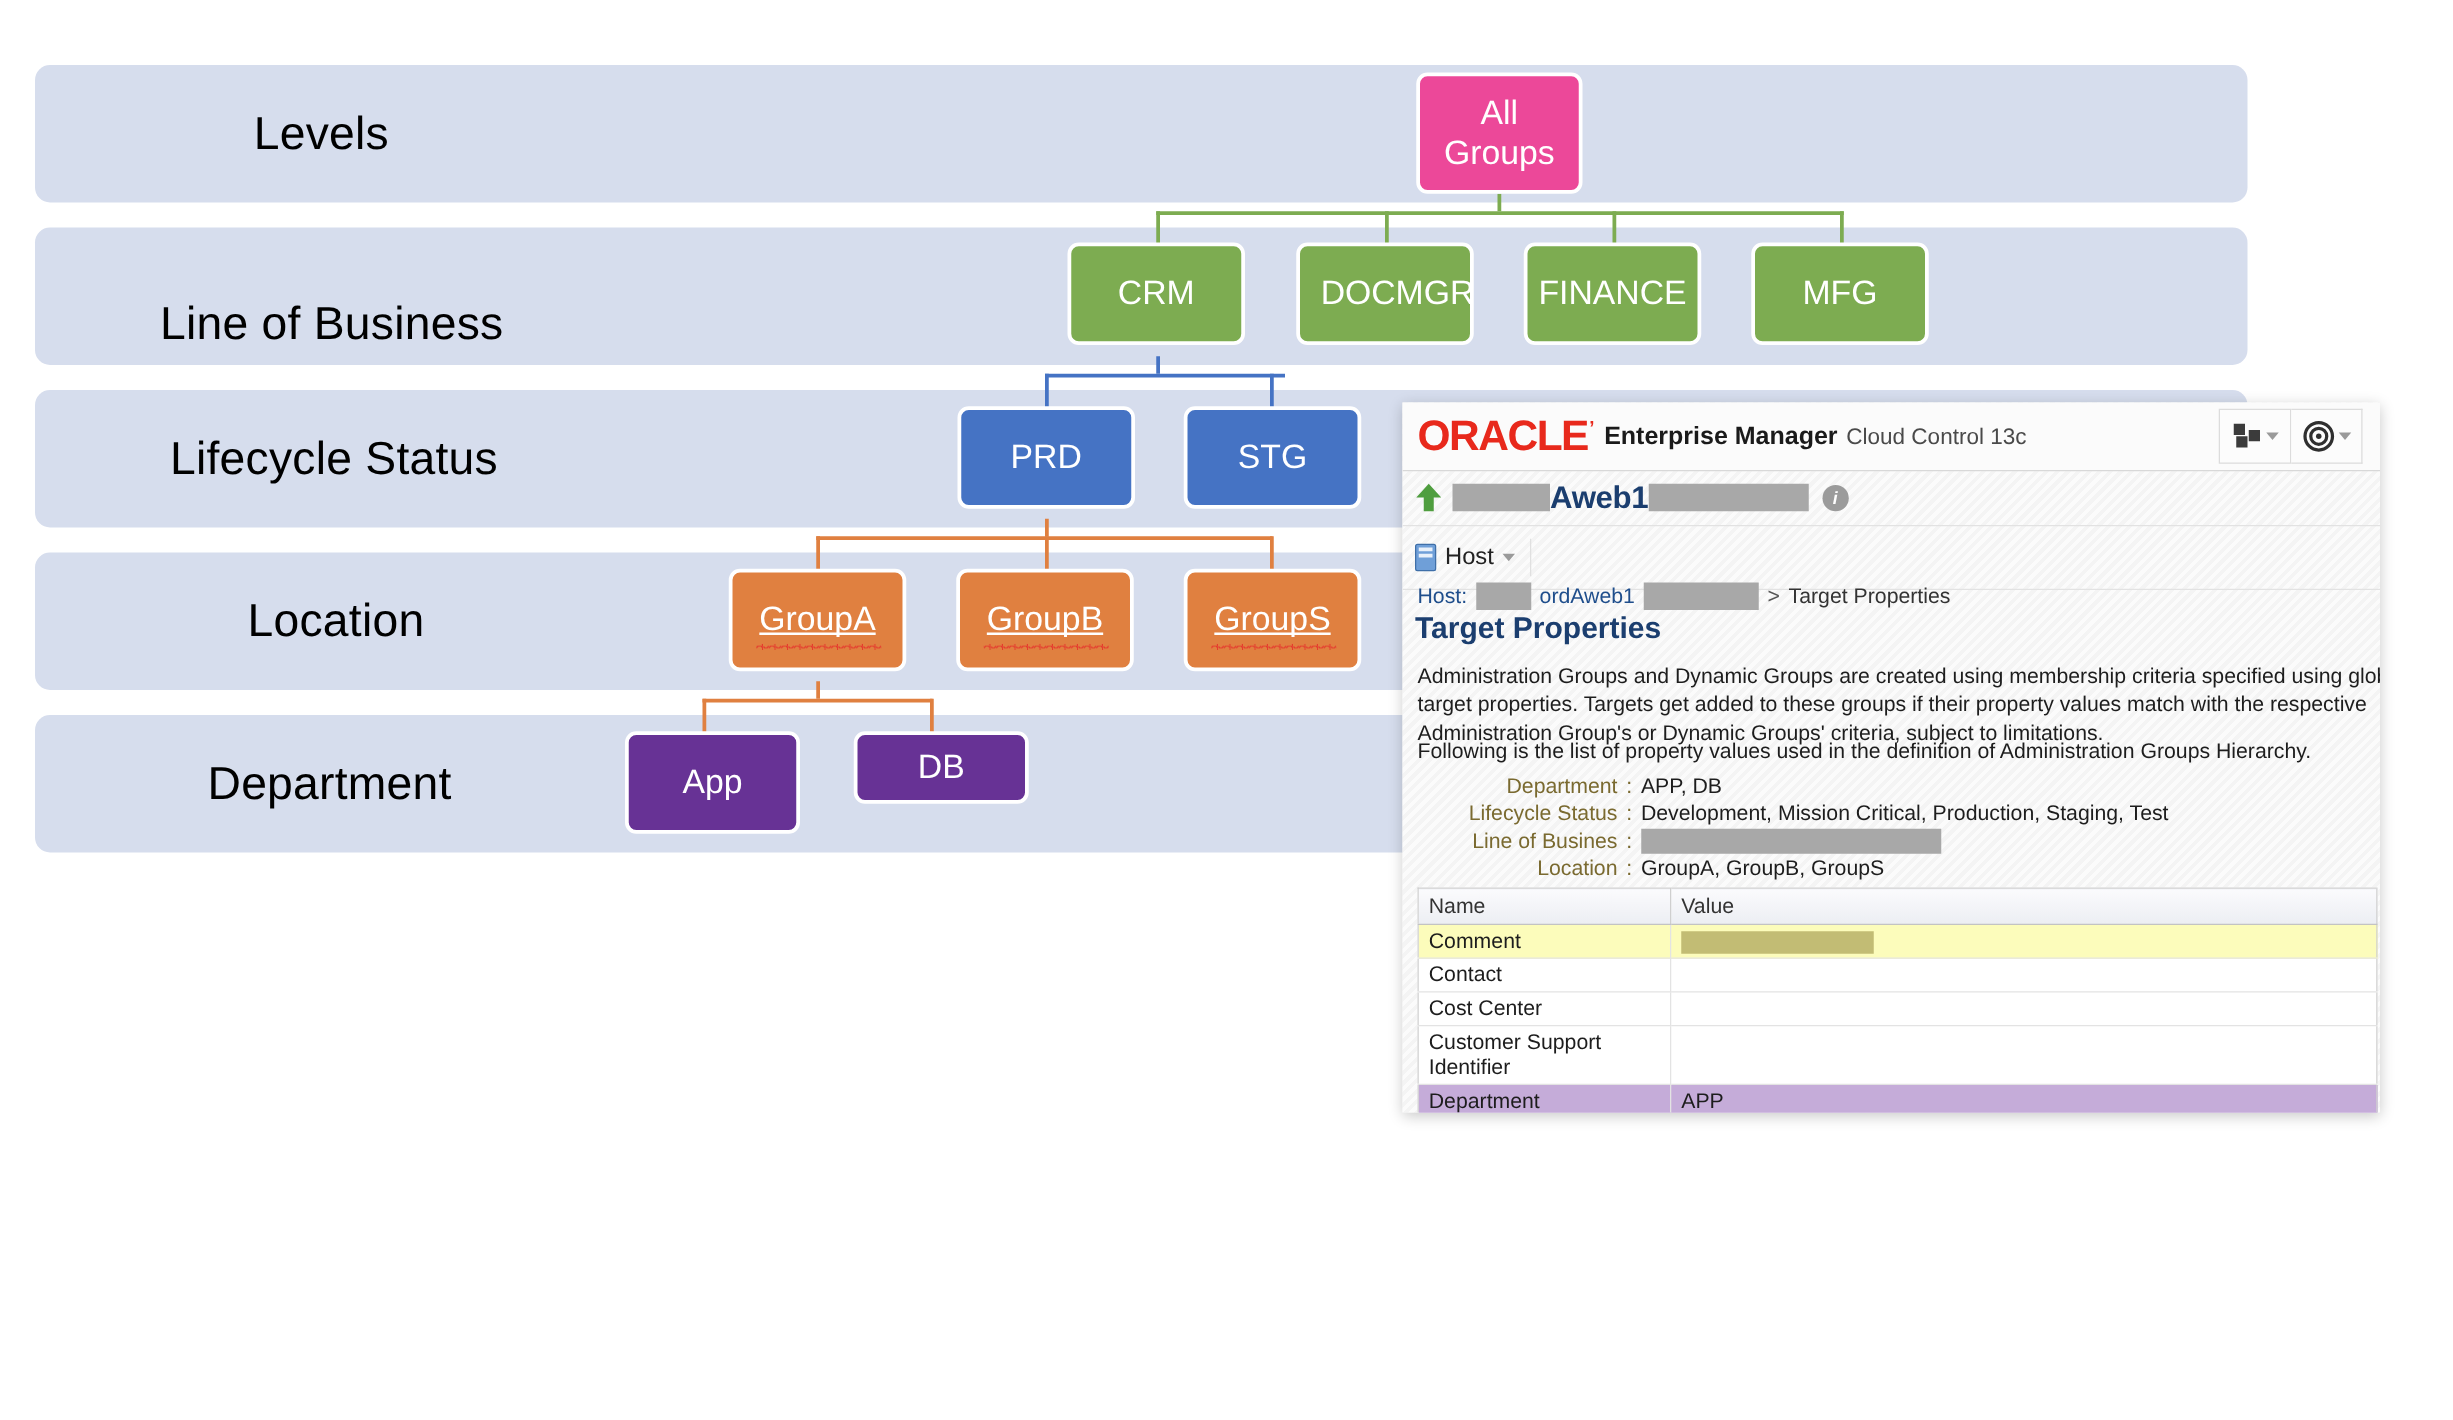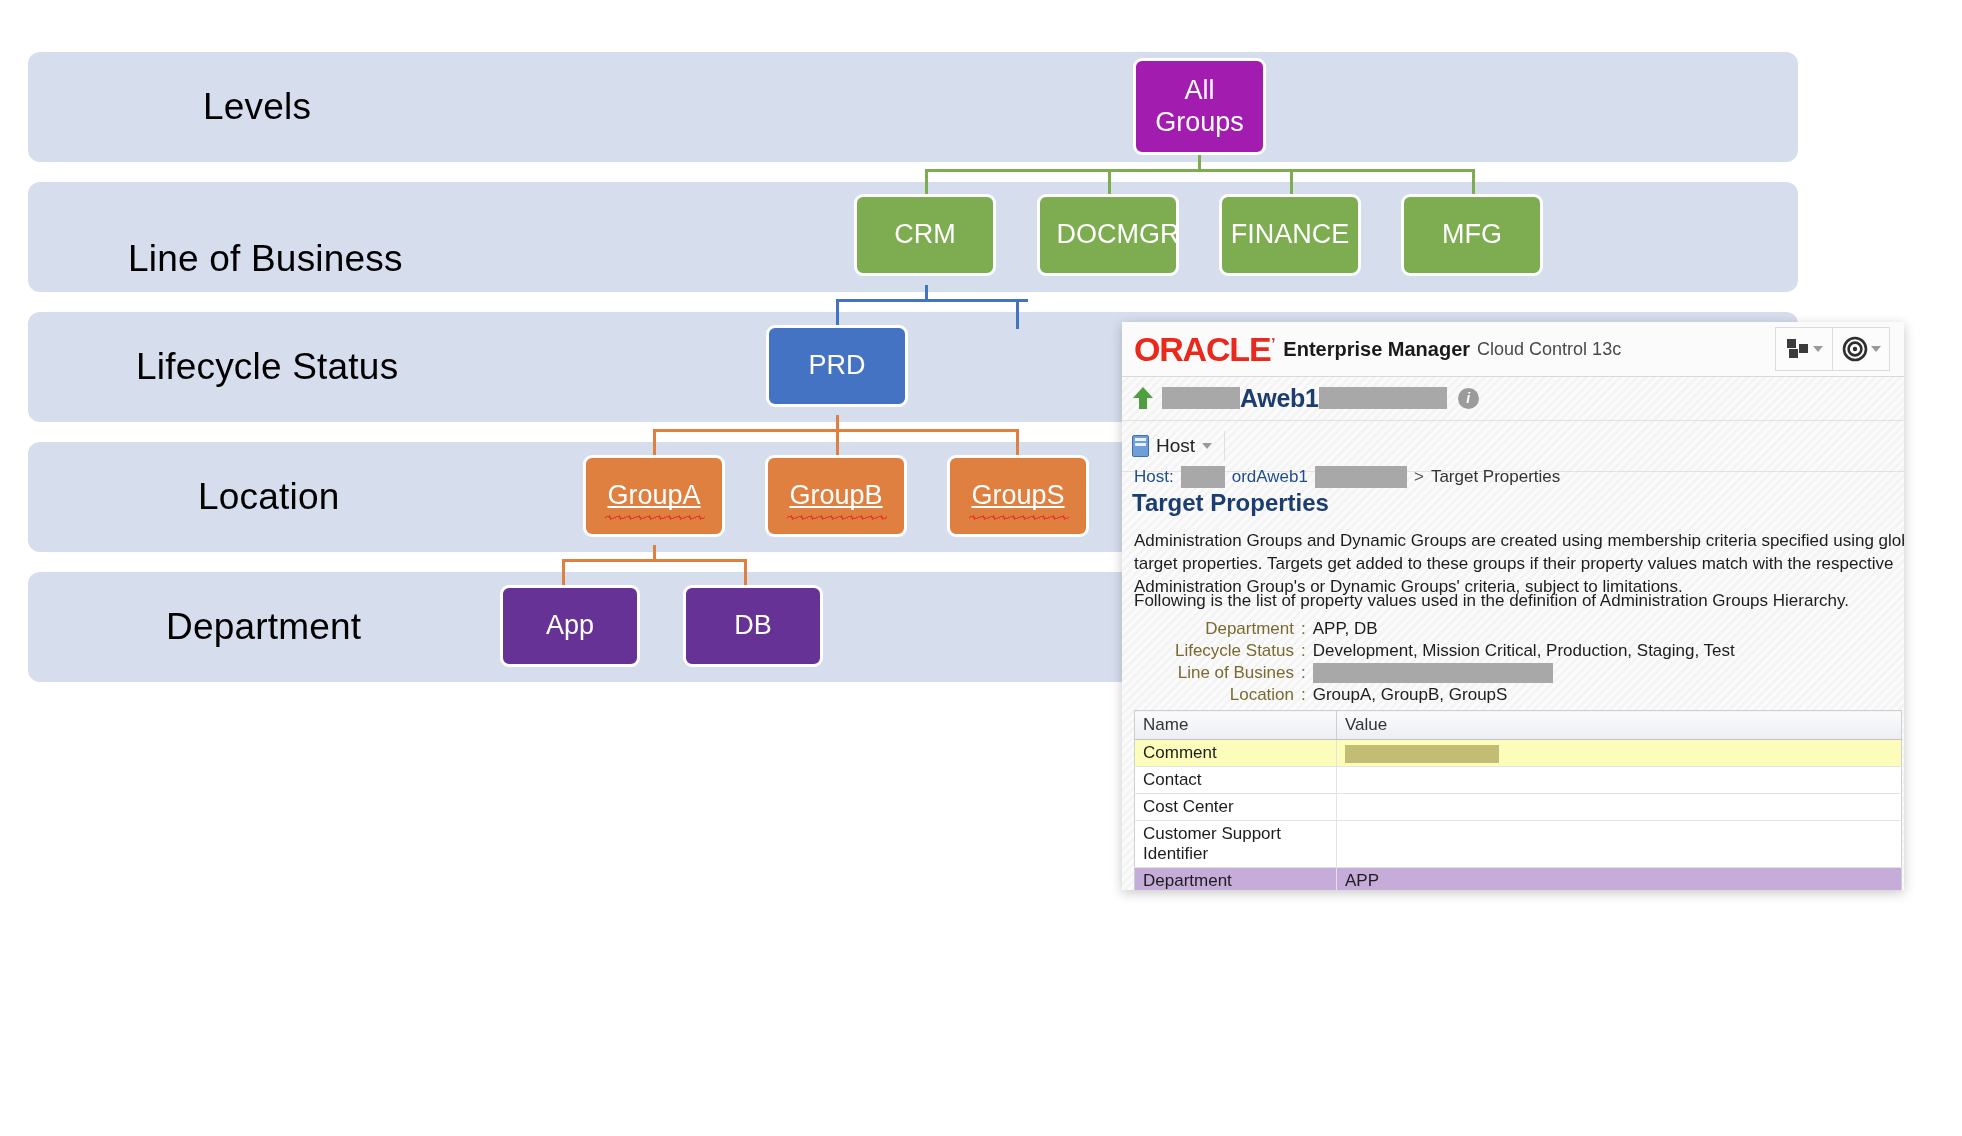--- a/index.html
+++ b/index.html
@@ -32,21 +32,21 @@
   #band-department{top:572px;}
   #band-department .band-label{margin-left:138px;}
 
   .node{
     position:absolute;border-radius:9px;
     border:3px solid #ffffff;
     display:flex;align-items:center;justify-content:center;
     text-align:center;color:#ffffff;font-size:27px;line-height:1.18;
     box-sizing:border-box;z-index:4;
   }
-  .node.amber{background:#a21caf;}
+  .node.amber{background:#ec4899;}
   .node.green{background:#7dac51;}
   .node.blue{background:#4573c4;}
   .node.orange{background:#e08040;}
   .node.purple{background:#673295;}
   .node .misspell{
     text-decoration:underline;
     text-decoration-skip-ink:none;
     position:relative;
   }
   .node .misspell::after{
@@ -213,35 +213,38 @@
   <div class="node green" style="left:1219px;top:194px;width:142px;height:82px;">
     <span>FINANCE</span>
   </div>
   <div class="node green" style="left:1401px;top:194px;width:142px;height:82px;">
     <span>MFG</span>
   </div>
 
   <div class="node blue" style="left:766px;top:325px;width:142px;height:82px;">
     <span>PRD</span>
   </div>
+  <div class="node blue" style="left:947px;top:325px;width:142px;height:82px;">
+    <span>STG</span>
+  </div>
 
   <div class="node orange" style="left:583px;top:455px;width:142px;height:82px;">
     <span class="misspell">GroupA</span>
   </div>
   <div class="node orange" style="left:765px;top:455px;width:142px;height:82px;">
     <span class="misspell">GroupB</span>
   </div>
   <div class="node orange" style="left:947px;top:455px;width:142px;height:82px;">
     <span class="misspell">GroupS</span>
   </div>
 
   <div class="node purple" style="left:500px;top:585px;width:140px;height:82px;">
     <span>App</span>
   </div>
-  <div class="node purple" style="left:683px;top:585px;width:140px;height:82px;">
+  <div class="node purple" style="left:683px;top:585px;width:140px;height:58px;">
     <span>DB</span>
   </div>
 </div>
 
 <div id="em-panel" class="stripes">
 
   <div id="em-brandbar">
     <span class="oracle-logo"><span>ORACLE</span><sup>’</sup></span>
     <span class="em-title">Enterprise Manager</span>
     <span class="em-sub">Cloud Control 13c</span>

